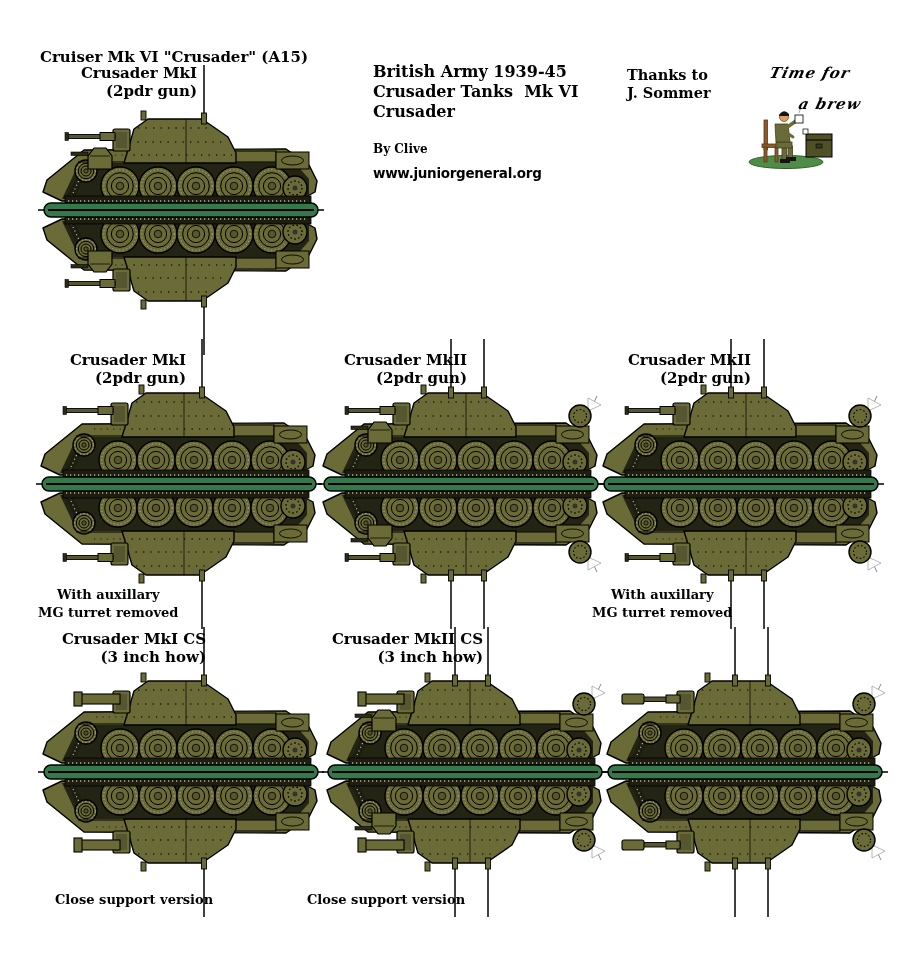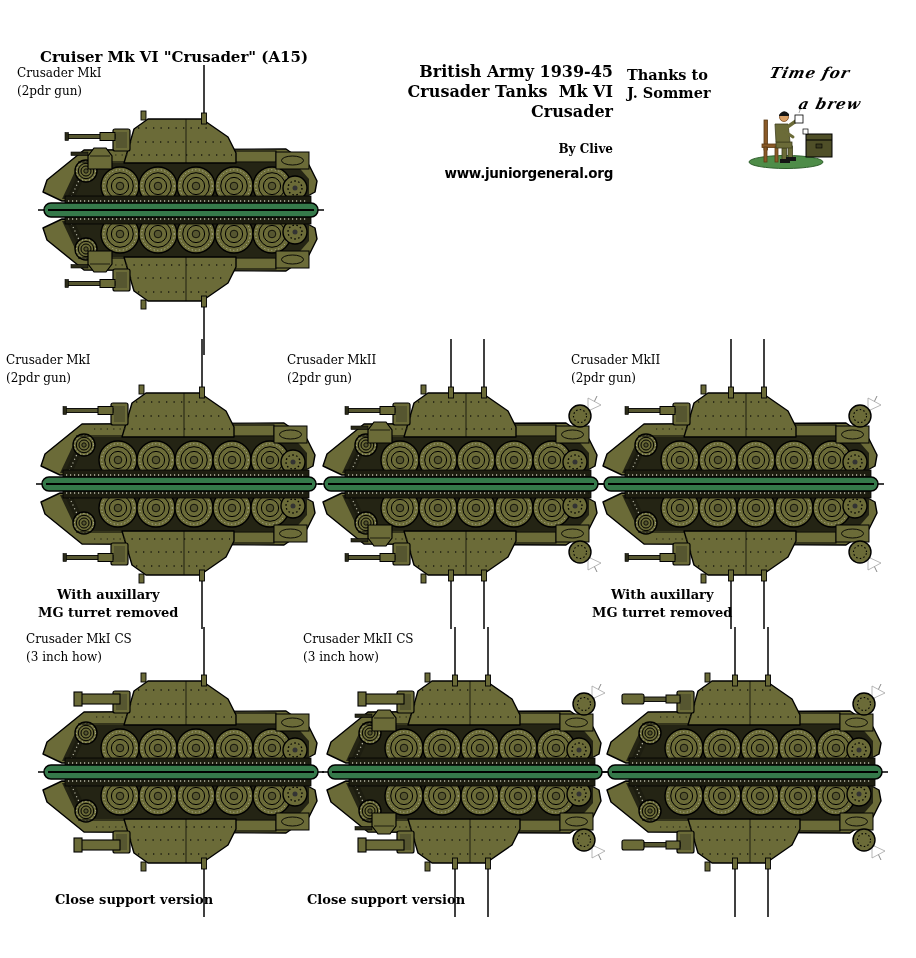--- a/index.html
+++ b/index.html
@@ -1,24 +1,24 @@
 <!DOCTYPE html>
 <html><head>
 <meta charset="utf-8">
 <style>
   html,body{margin:0;padding:0;background:#fff;}
   #page{position:relative;width:916px;height:958px;background:#fff;overflow:hidden;
         font-family:"DejaVu Serif", serif;color:#000;}
   .abs{position:absolute;}
-  .lbl{position:absolute;text-align:left;font-weight:normal;font-size:12px;line-height:18px;z-index:5;}
+  .lbl{position:absolute;text-align:right;font-weight:bold;font-size:15px;line-height:18px;z-index:5;}
   .lbl span{display:block;}
   .note{position:absolute;font-weight:bold;font-size:13px;line-height:18px;z-index:5;}
   .note span{display:block;text-align:center;}
   .sheet-title{position:absolute;left:40px;top:48px;font-weight:bold;font-size:15px;z-index:5;}
-  .hdr{position:absolute;left:373px;top:62px;width:240px;text-align:right;z-index:5;}
+  .hdr{position:absolute;left:373px;top:62px;width:240px;text-align:left;z-index:5;}
   .hdr .t{font-weight:bold;font-size:16px;line-height:20px;white-space:pre;}
   .hdr .by{font-weight:bold;font-size:12px;margin-top:20px;}
   .hdr .url{font-family:"DejaVu Sans",sans-serif;font-weight:bold;font-size:13.5px;letter-spacing:-0.3px;margin-top:9px;}
   .thanks{position:absolute;left:627px;top:66px;font-weight:bold;font-size:14.5px;line-height:18px;z-index:5;}
   .thanks span{display:block;}
   .brew{position:absolute;font-style:italic;font-weight:bold;font-size:15px;
         transform:skewX(-14deg);letter-spacing:1px;z-index:5;}
   .fig{position:absolute;z-index:1;}
 </style>
 </head>

